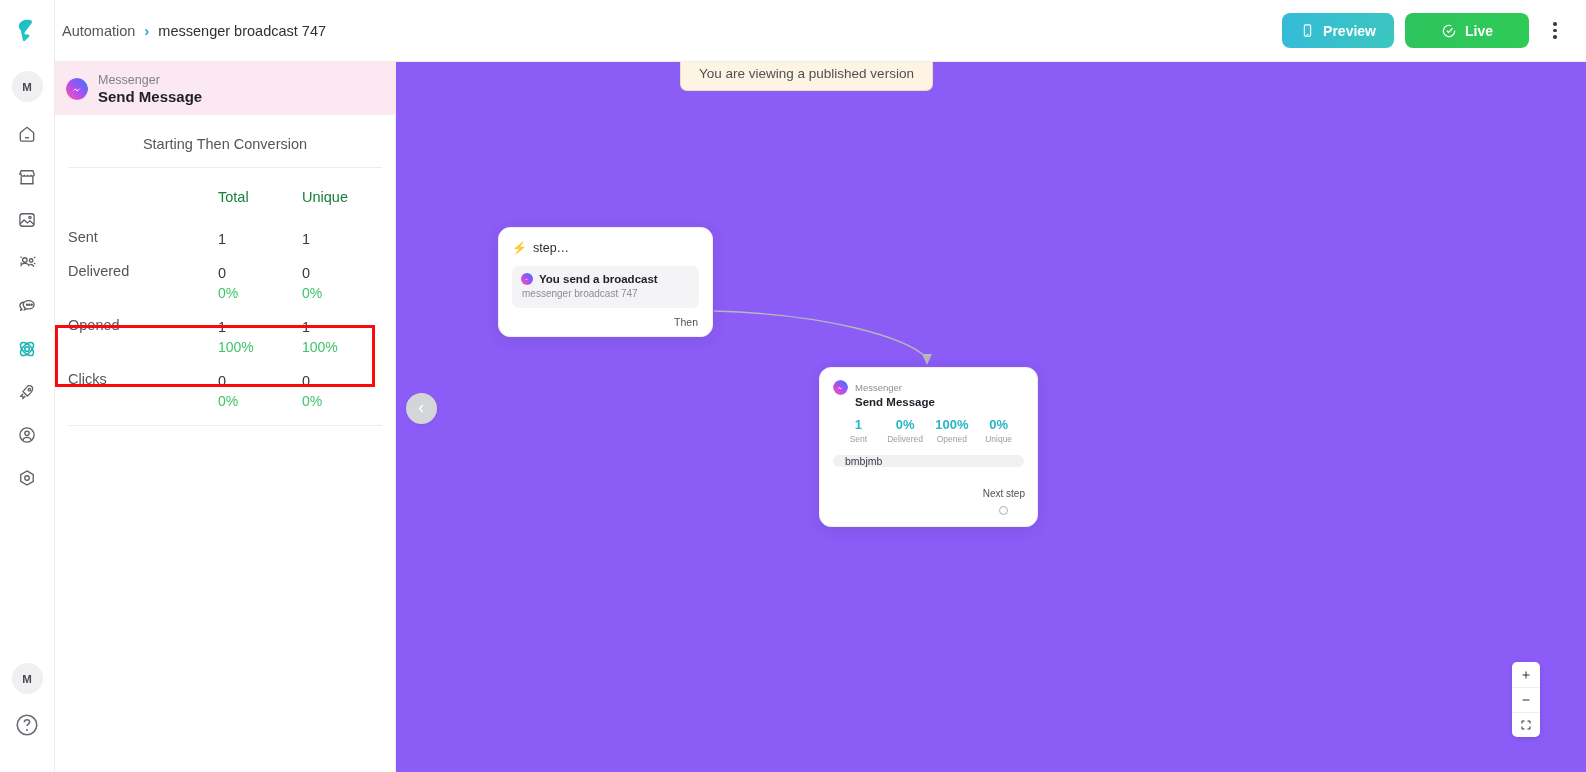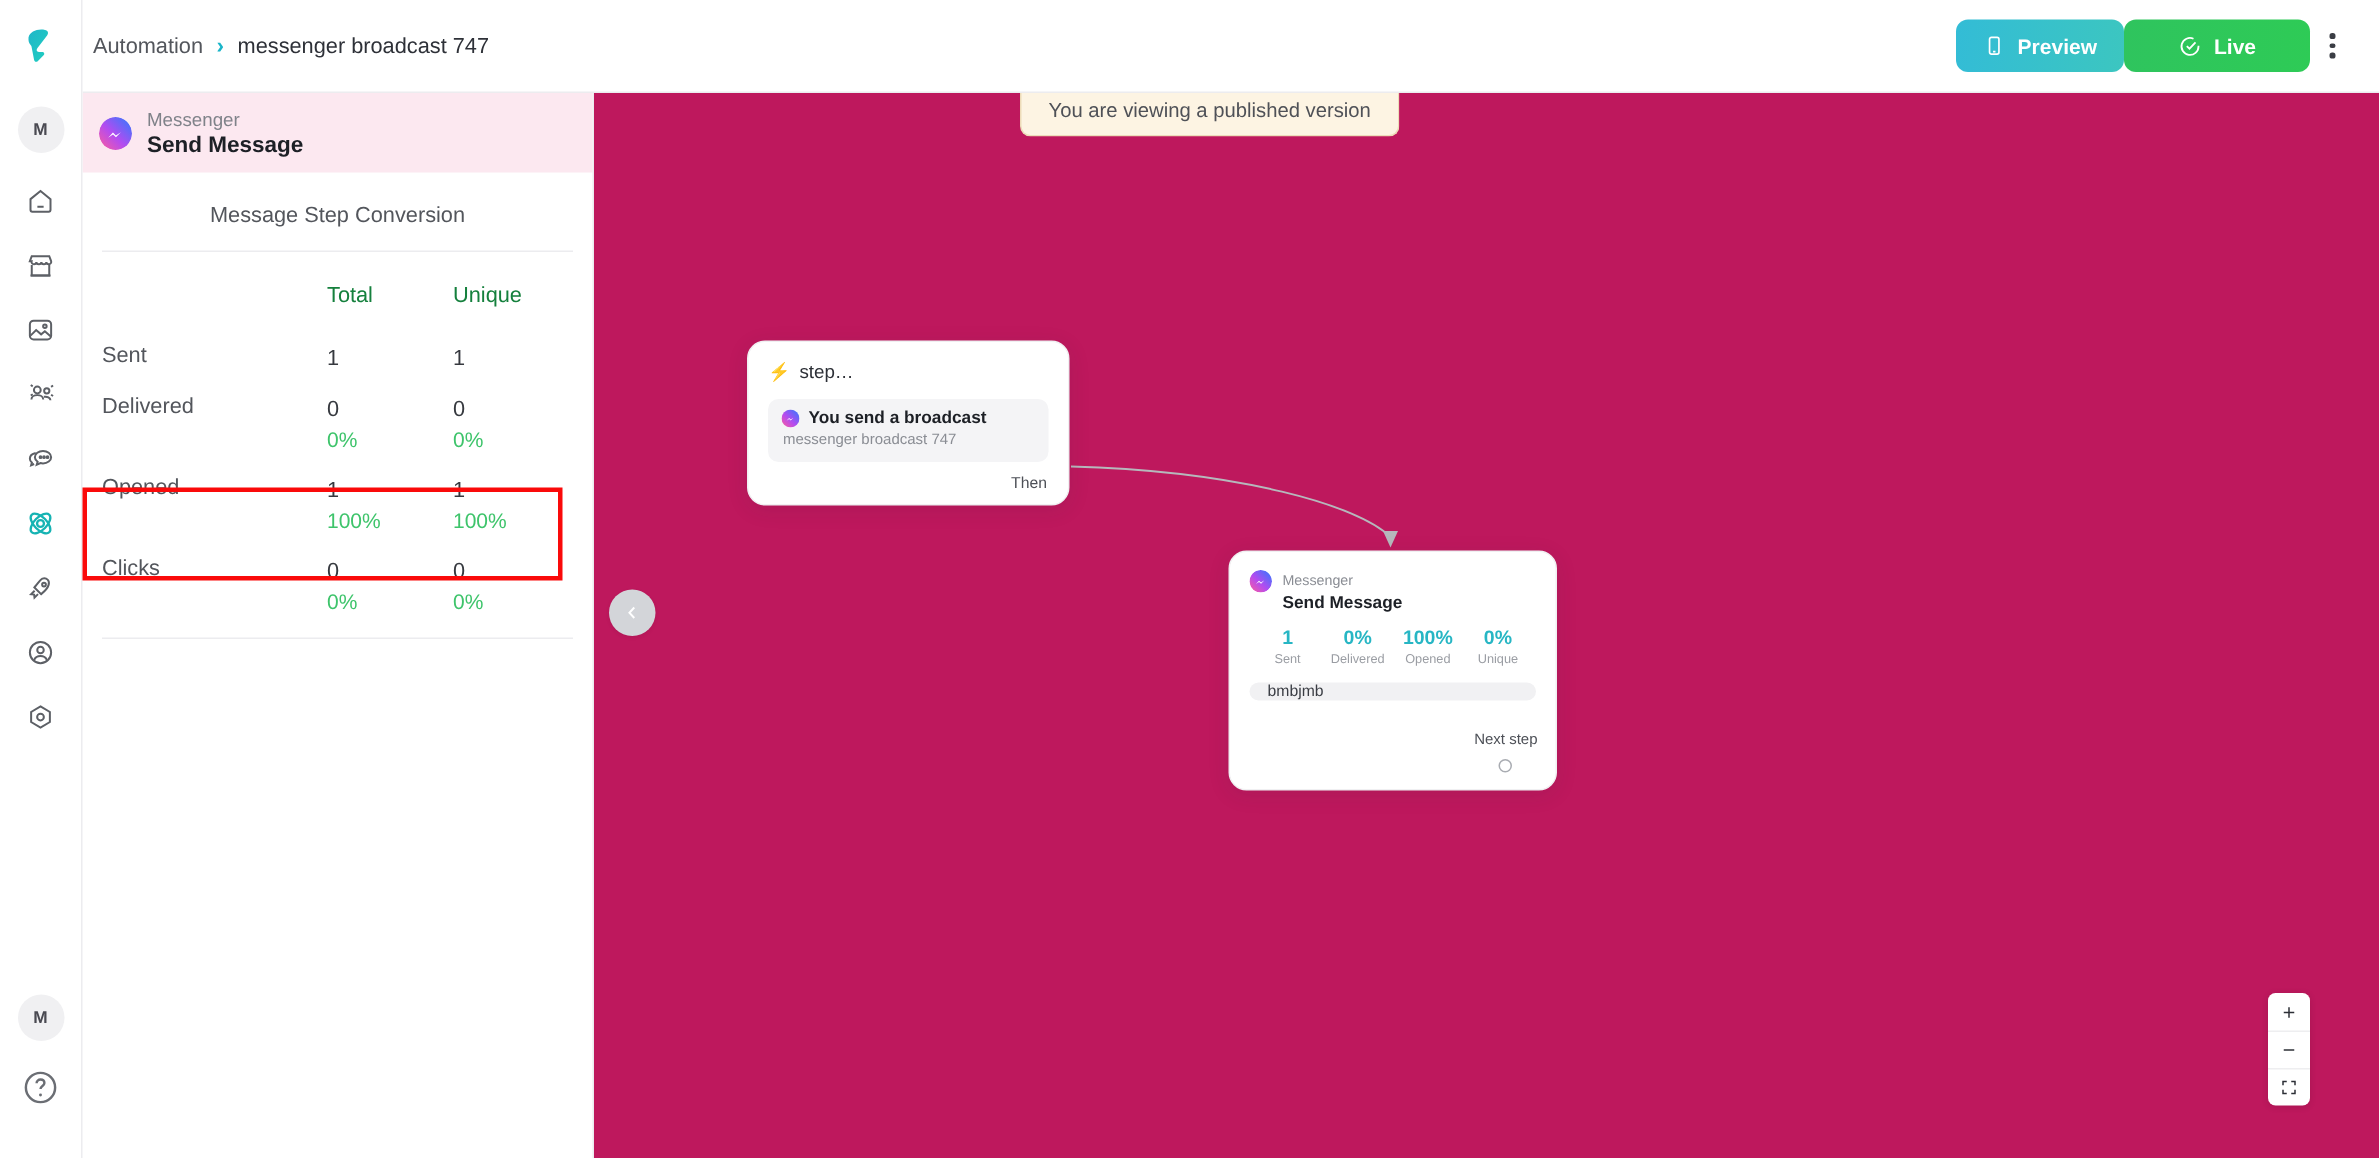--- a/index.html
+++ b/index.html
@@ -44,21 +44,21 @@
   
   .topbar {
     position: absolute; left: 55px; top: 0; width: 1531px; height: 62px;
     background: #ffffff; border-bottom: 1px solid #ececef;
     display: flex; align-items: center; z-index: 5;
   }
   .crumbs { display: flex; align-items: center; gap: 9px; margin-left: 7px; }
   .crumb-a { font-size: 14.5px; color: #53565c; cursor: pointer; }
   .crumb-sep { color: #19b5c9; font-size: 15px; font-weight: 600; }
   .crumb-b { font-size: 14.5px; color: #2e3138; }
-  .top-actions { margin-left: auto; display: flex; align-items: center; margin-right: 16px; }
+  .top-actions { margin-left: auto; display: flex; align-items: center; gap: 11px; margin-right: 16px; }
   .btn {
     height: 35px; border-radius: 8px; display: flex; align-items: center; gap: 8px;
     padding: 0 18px; font-size: 14px; font-weight: 600; color: #fff; cursor: pointer; border: none;
   }
   .btn-preview { background: linear-gradient(95deg,#33bcd6 0%,#3cc6c0 100%); }
   .btn-live { background: linear-gradient(95deg,#2fc45e 0%,#2ecb56 100%); min-width: 124px; justify-content: center; }
   .kebab {
     width: 30px; height: 35px; display: flex; flex-direction: column; align-items: center;
     justify-content: center; gap: 3px; cursor: pointer; border-radius: 6px;
   }
@@ -94,21 +94,21 @@
   .collapse-btn {
     position: absolute; left: 406px; top: 393px; width: 31px; height: 31px;
     border-radius: 50%; background: #d3d5d9; color: #ffffff;
     display: flex; align-items: center; justify-content: center; cursor: pointer; z-index: 5;
     box-shadow: 0 1px 3px rgba(0,0,0,0.07);
   }
 
   
   .canvas {
     position: absolute; left: 396px; top: 62px; width: 1190px; height: 710px;
-    background: #be185d; overflow: hidden; text-decoration: underline;
+    background: #8b5cf6; overflow: hidden; text-decoration: underline;
   }
   .banner {
     position: absolute; left: 284px; top: -5px; padding: 9px 18px;
     background: #fdf4e3; border: 1px solid #eddcb9; border-top: none;
     border-radius: 0 0 7px 7px; font-size: 13.5px; color: #4f5157;
   }
 
   .node {
     position: absolute; background: #ffffff; border-radius: 12px;
     box-shadow: 0 3px 14px rgba(40,44,55,0.10); border: 1px solid #f0f0f2;
@@ -297,21 +297,21 @@
           </defs>
         <circle cx="18" cy="18" r="18" fill="url(#mg1)"></circle>
         <path d="M10 22.5l5.2-5.5 3.2 3.1 5.4-3.6-5.3 5.6-3.2-3.1z" fill="#fff"></path>
       </svg>
       <div class="panel-head-txt">
         <span class="ph-sub">Messenger</span>
         <span class="ph-title">Send Message</span>
       </div>
     </div>
 
-    <div class="panel-title">Message Step Conversion</div>
+    <div class="panel-title">Starting Then Conversion</div>
     <div class="panel-rule"></div>
 
     <table class="stats">
       <tbody>
           <tr>
         <th class="lbl"></th>
         <th class="col col1">Total</th>
         <th class="col">Unique</th>
       </tr>
       <tr>

